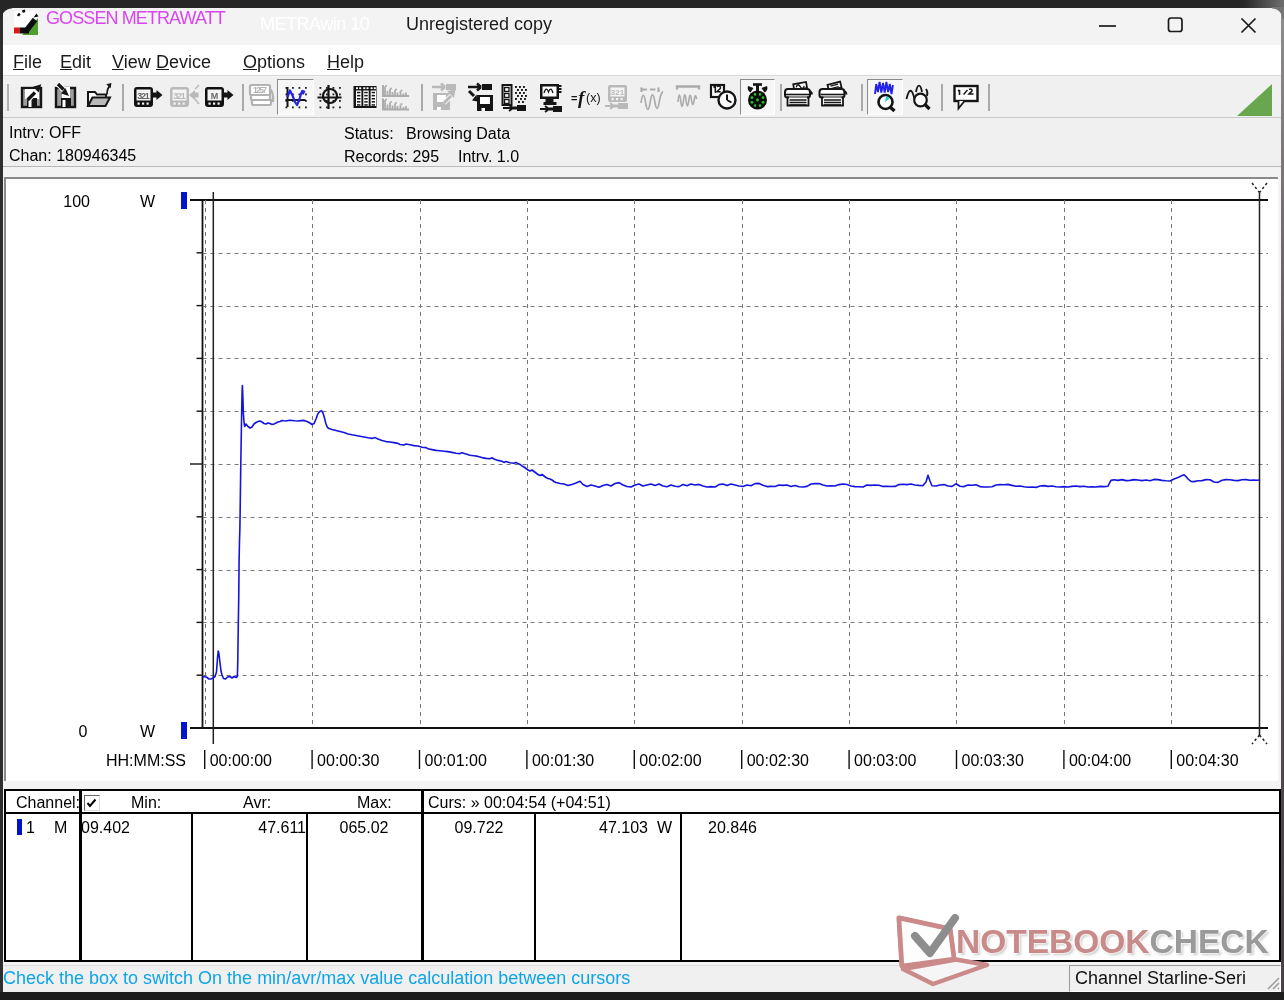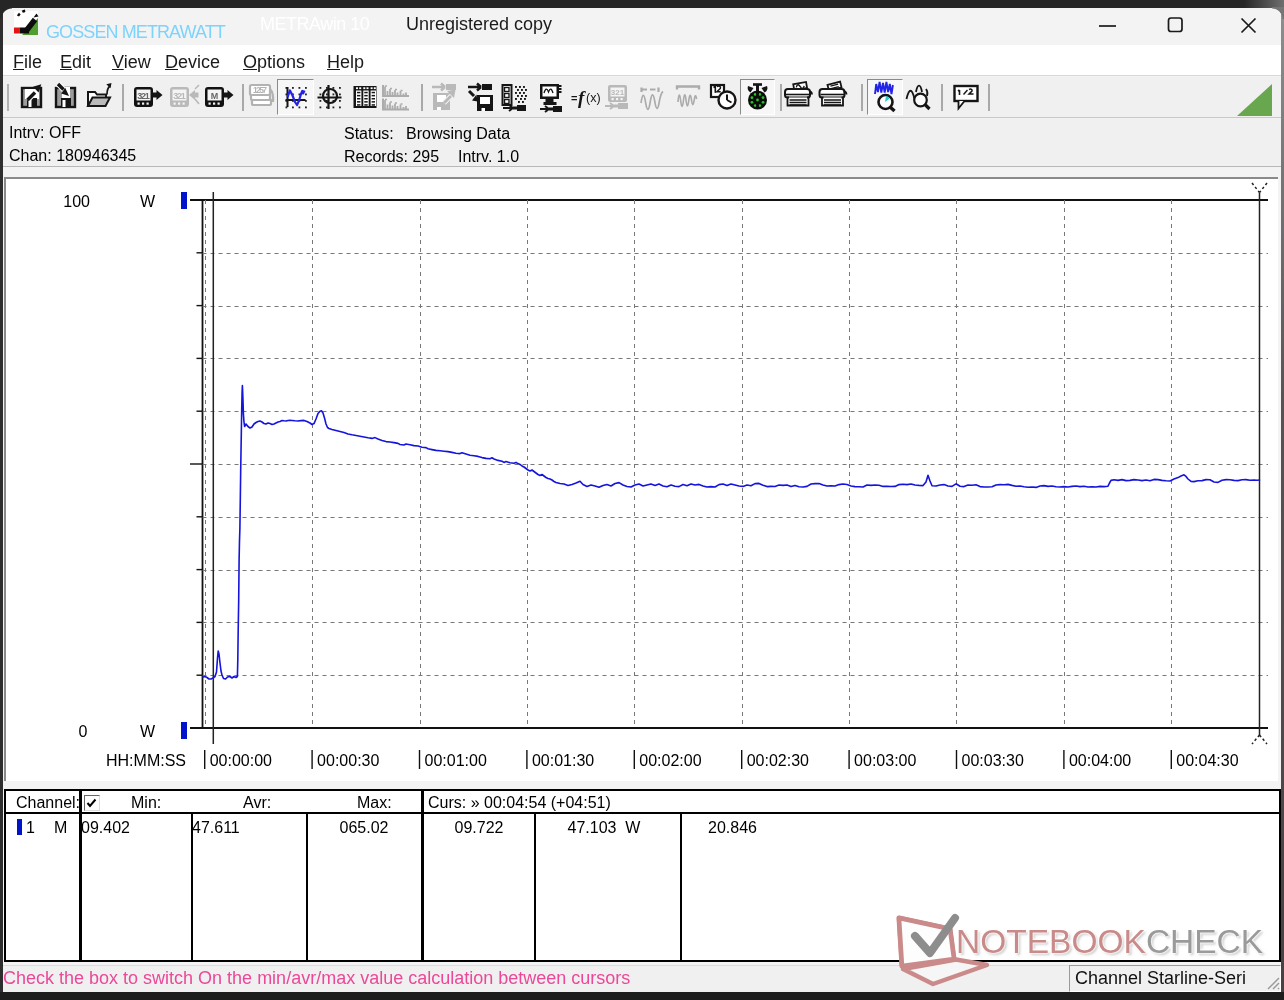--- a/index.html
+++ b/index.html
@@ -16,28 +16,28 @@
 .pressed{position:absolute;top:79px;height:36px;background:#f7f7f7;border:1px solid;border-color:#8a8a8a #fff #fff #8a8a8a}
 </style></head><body>
 <div id="win"></div>
 <div class="abs" style="left:0;top:0;width:1284px;height:8px;background:#262626"></div>
 <div class="abs" style="left:1244px;top:0;width:40px;height:8px;background:linear-gradient(90deg,#262626,#6f6f6f)"></div>
 <div class="abs" style="left:0;top:8px;width:3px;height:984px;background:#2e2e2e"></div>
 <div class="abs" style="left:1281px;top:8px;width:3px;height:984px;background:linear-gradient(180deg,#8f8f8f,#5a5156 40%,#4a4046)"></div>
 <div class="abs" style="left:0;top:992px;width:1284px;height:8px;background:#1d1d1d"></div>
 <div class="abs" style="left:0;top:7px;width:12px;height:12px;background:radial-gradient(circle at 12px 12px, rgba(0,0,0,0) 10px, #262626 11px)"></div>
 <div class="abs" style="left:1272px;top:7px;width:12px;height:12px;background:radial-gradient(circle at 0 12px, rgba(0,0,0,0) 10px, #757575 11px)"></div>
-<div class="abs" style="left:46px;top:22px;font-size:18px;letter-spacing:-0.9px;color:#7dd3fc">GOSSEN METRAWATT</div>
+<div class="abs" style="left:46px;top:8px;font-size:18px;letter-spacing:-0.9px;color:#d946ef">GOSSEN METRAWATT</div>
 <div class="abs" style="left:260px;top:14px;font-size:18px;letter-spacing:-0.5px;color:#ffffff">METRAwin 10</div>
 <div class="abs" style="left:406px;top:14px;font-size:18px;color:#1b1b1b">Unregistered copy</div>
 <div class="abs" style="left:3px;top:45px;width:1278px;height:31px;background:#fff;border-bottom:1px solid #d8d8d8"></div>
 <div class="mi" style="left:13px;top:52px"><u>F</u>ile</div>
 <div class="mi" style="left:60px;top:52px"><u>E</u>dit</div>
 <div class="mi" style="left:112px;top:52px"><u>V</u>iew</div>
-<div class="mi" style="left:165px;top:52px"><u>D</u>evice</div>
+<div class="mi" style="left:156px;top:52px"><u>D</u>evice</div>
 <div class="mi" style="left:243px;top:52px"><u>O</u>ptions</div>
 <div class="mi" style="left:327px;top:52px"><u>H</u>elp</div>
 <div class="abs" style="left:3px;top:77px;width:1278px;height:41px;background:#f0f0f0;border-bottom:1px solid #c9c9c9"></div>
 <div class="abs" style="left:7px;top:84px;width:2px;height:27px;background:#b3b3b3"></div>
 <div class="sep" style="left:122px"></div>
 <div class="sep" style="left:242px"></div>
 <div class="sep" style="left:421px"></div>
 <div class="sep" style="left:780px"></div>
 <div class="sep" style="left:861px"></div>
 <div class="sep" style="left:941px"></div>
@@ -66,30 +66,30 @@
       <path d="M2.5,6 L5,9 L10.5,2.5" stroke="#000" stroke-width="2" fill="none"></path>
     </svg></div>
 <div class="tb" style="left:131px;top:794px;width:29px;text-align:right">Min:</div>
 <div class="tb" style="left:243px;top:794px;width:29px;text-align:left">Avr:</div>
 <div class="tb" style="left:357px;top:794px;width:31px;text-align:right">Max:</div>
 <div class="tb" style="left:428px;top:794px">Curs: » 00:04:54 (+04:51)</div>
 <div class="abs" style="left:17px;top:819px;width:5px;height:16px;background:#0013cc"></div>
 <div class="tb" style="left:26px;top:819px">1</div>
 <div class="tb" style="left:54px;top:819px">M</div>
 <div class="tb" style="left:81px;top:819px;width:110px;">09.402</div>
-<div class="tb" style="left:192px;top:819px;width:114px;text-align:left">47.611</div>
+<div class="tb" style="left:192px;top:819px;width:114px;text-align:right">47.611</div>
 <div class="tb" style="left:307px;top:819px;width:114px;text-align:center">065.02</div>
 <div class="tb" style="left:424px;top:819px;width:110px;text-align:center">09.722</div>
-<div class="tb" style="left:536px;top:819px;width:136px;text-align:center">47.103&nbsp;&nbsp;W</div>
+<div class="tb" style="left:536px;top:819px;width:136px;text-align:right">47.103&nbsp;&nbsp;W</div>
 <div class="tb" style="left:708px;top:819px">20.846</div>
 <div class="abs" style="left:3px;top:965px;width:1278px;height:27px;background:#f0f0f0;border-top:1px solid #dcdcdc"></div>
-<div class="abs" style="left:3px;top:968px;font-size:18px;color:#ec4899">Check the box to switch On the min/avr/max value calculation between cursors</div>
+<div class="abs" style="left:3px;top:968px;font-size:18px;color:#0ea5e9">Check the box to switch On the min/avr/max value calculation between cursors</div>
 <div class="abs" style="left:1069px;top:965px;width:212px;height:27px;background:#f0f0f0;border:1px solid;border-color:#9a9a9a #fff #fff #9a9a9a"></div>
 <div class="abs" style="left:1075px;top:968px;font-size:18px;color:#111">Channel Starline-Seri</div>
-<div class="abs" style="left:956px;top:923px;z-index:7;font-size:33.5px;font-weight:normal;color:#c98a8a;text-shadow:0 0 2px #fff,0 0 2px #fff,0 0 3px #fff,-1px -1px 2px #fff,2px 2px 2.5px rgba(150,150,150,0.55)">NOTEBOOK<span style="color:#9a9a9a">CHECK</span></div>
+<div class="abs" style="left:956px;top:923px;z-index:7;font-size:33.5px;font-weight:bold;color:#c98a8a;text-shadow:0 0 2px #fff,0 0 2px #fff,0 0 3px #fff,-1px -1px 2px #fff,2px 2px 2.5px rgba(150,150,150,0.55)">NOTEBOOK<span style="color:#9a9a9a">CHECK</span></div>
 <svg class="abs" style="left:0;top:0;z-index:5" width="1284" height="1000" viewBox="0 0 1284 1000">
 
 <line x1="190" y1="200.0" x2="1268.0" y2="200.0" class="ax2"></line>
 <line x1="190" y1="728.0" x2="1268.0" y2="728.0" class="ax2"></line>
 <line x1="202.5" y1="200.0" x2="202.5" y2="728.0" class="ax2"></line>
 <line x1="312.5" y1="200.0" x2="312.5" y2="728.0" class="gd"></line>
 <line x1="420.5" y1="200.0" x2="420.5" y2="728.0" class="gd"></line>
 <line x1="527.5" y1="200.0" x2="527.5" y2="728.0" class="gd"></line>
 <line x1="634.5" y1="200.0" x2="634.5" y2="728.0" class="gd"></line>
 <line x1="742.5" y1="200.0" x2="742.5" y2="728.0" class="gd"></line>

